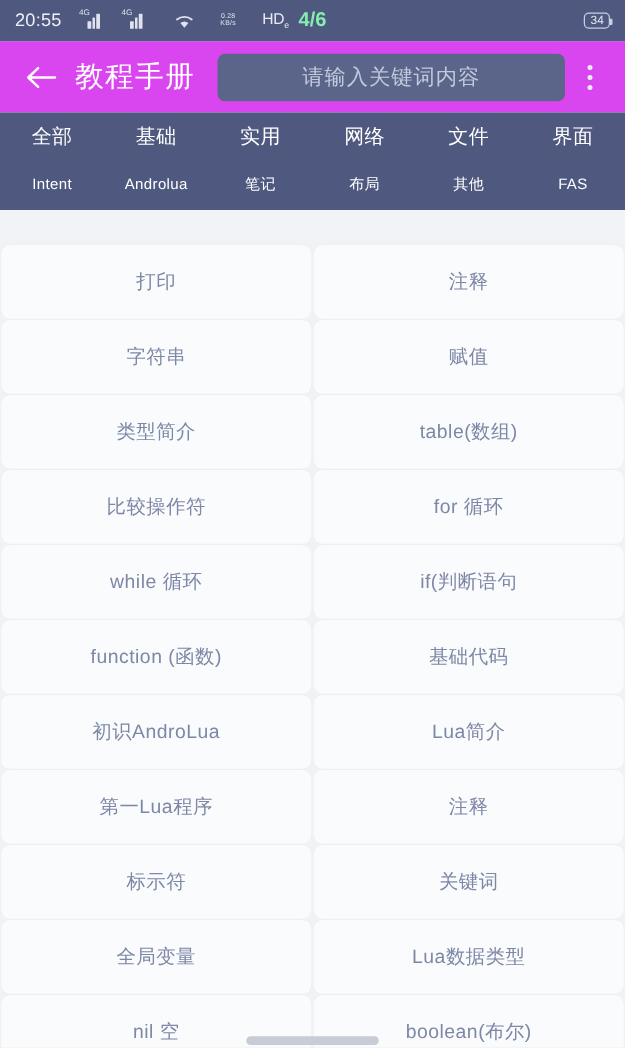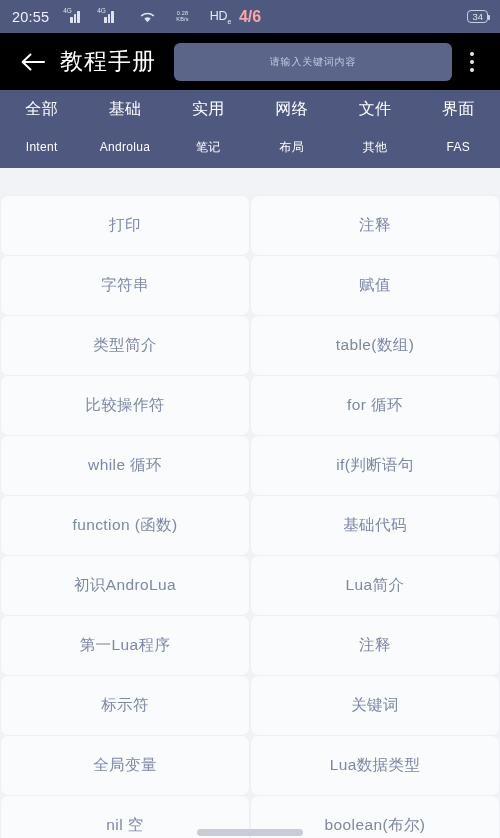--- a/index.html
+++ b/index.html
@@ -82,21 +82,21 @@
   }
   .hd { font-size: 12.5px; margin-left: 1px; letter-spacing: -.2px; }
   .hd sub { font-size: 7px; }
 
   .sb-center {
     position: absolute;
     left: 0; right: 0;
     text-align: center;
     font-size: 16px;
     font-weight: bold;
-    color: #fca5a5;
+    color: #86efac;
     pointer-events: none;
   }
   .sb-right {
     margin-left: auto;
     display: flex;
     align-items: center;
     z-index: 2;
   }
   .battery {
     border: 1.3px solid #c9cfe2;
@@ -114,21 +114,21 @@
     position: absolute;
     right: -3px; top: 3.5px;
     width: 2px; height: 5px;
     background: #c9cfe2;
     border-radius: 0 1px 1px 0;
   }
 
   
   .appbar {
     height: 57px;
-    background: #000000;
+    background: #d946ef;
     display: flex;
     align-items: center;
     padding: 0 14px 0 18px;
   }
   .back-btn {
     width: 30px; height: 30px;
     display: flex; align-items: center; justify-content: center;
     flex: 0 0 auto;
     cursor: pointer;
   }
@@ -146,21 +146,21 @@
     height: 38px;
     margin: 0 6px 0 18px;
     background: #5b658a;
     border-radius: 6px;
     display: flex;
     align-items: center;
     justify-content: center;
     cursor: text;
   }
   .search-placeholder {
-    font-size: 10px;
+    font-size: 17px;
     color: #c3c9dd;
     letter-spacing: .8px;
   }
   .overflow-btn {
     width: 28px; height: 38px;
     display: flex; flex-direction: column;
     align-items: center; justify-content: center;
     gap: 4px;
     flex: 0 0 auto;
     cursor: pointer;

